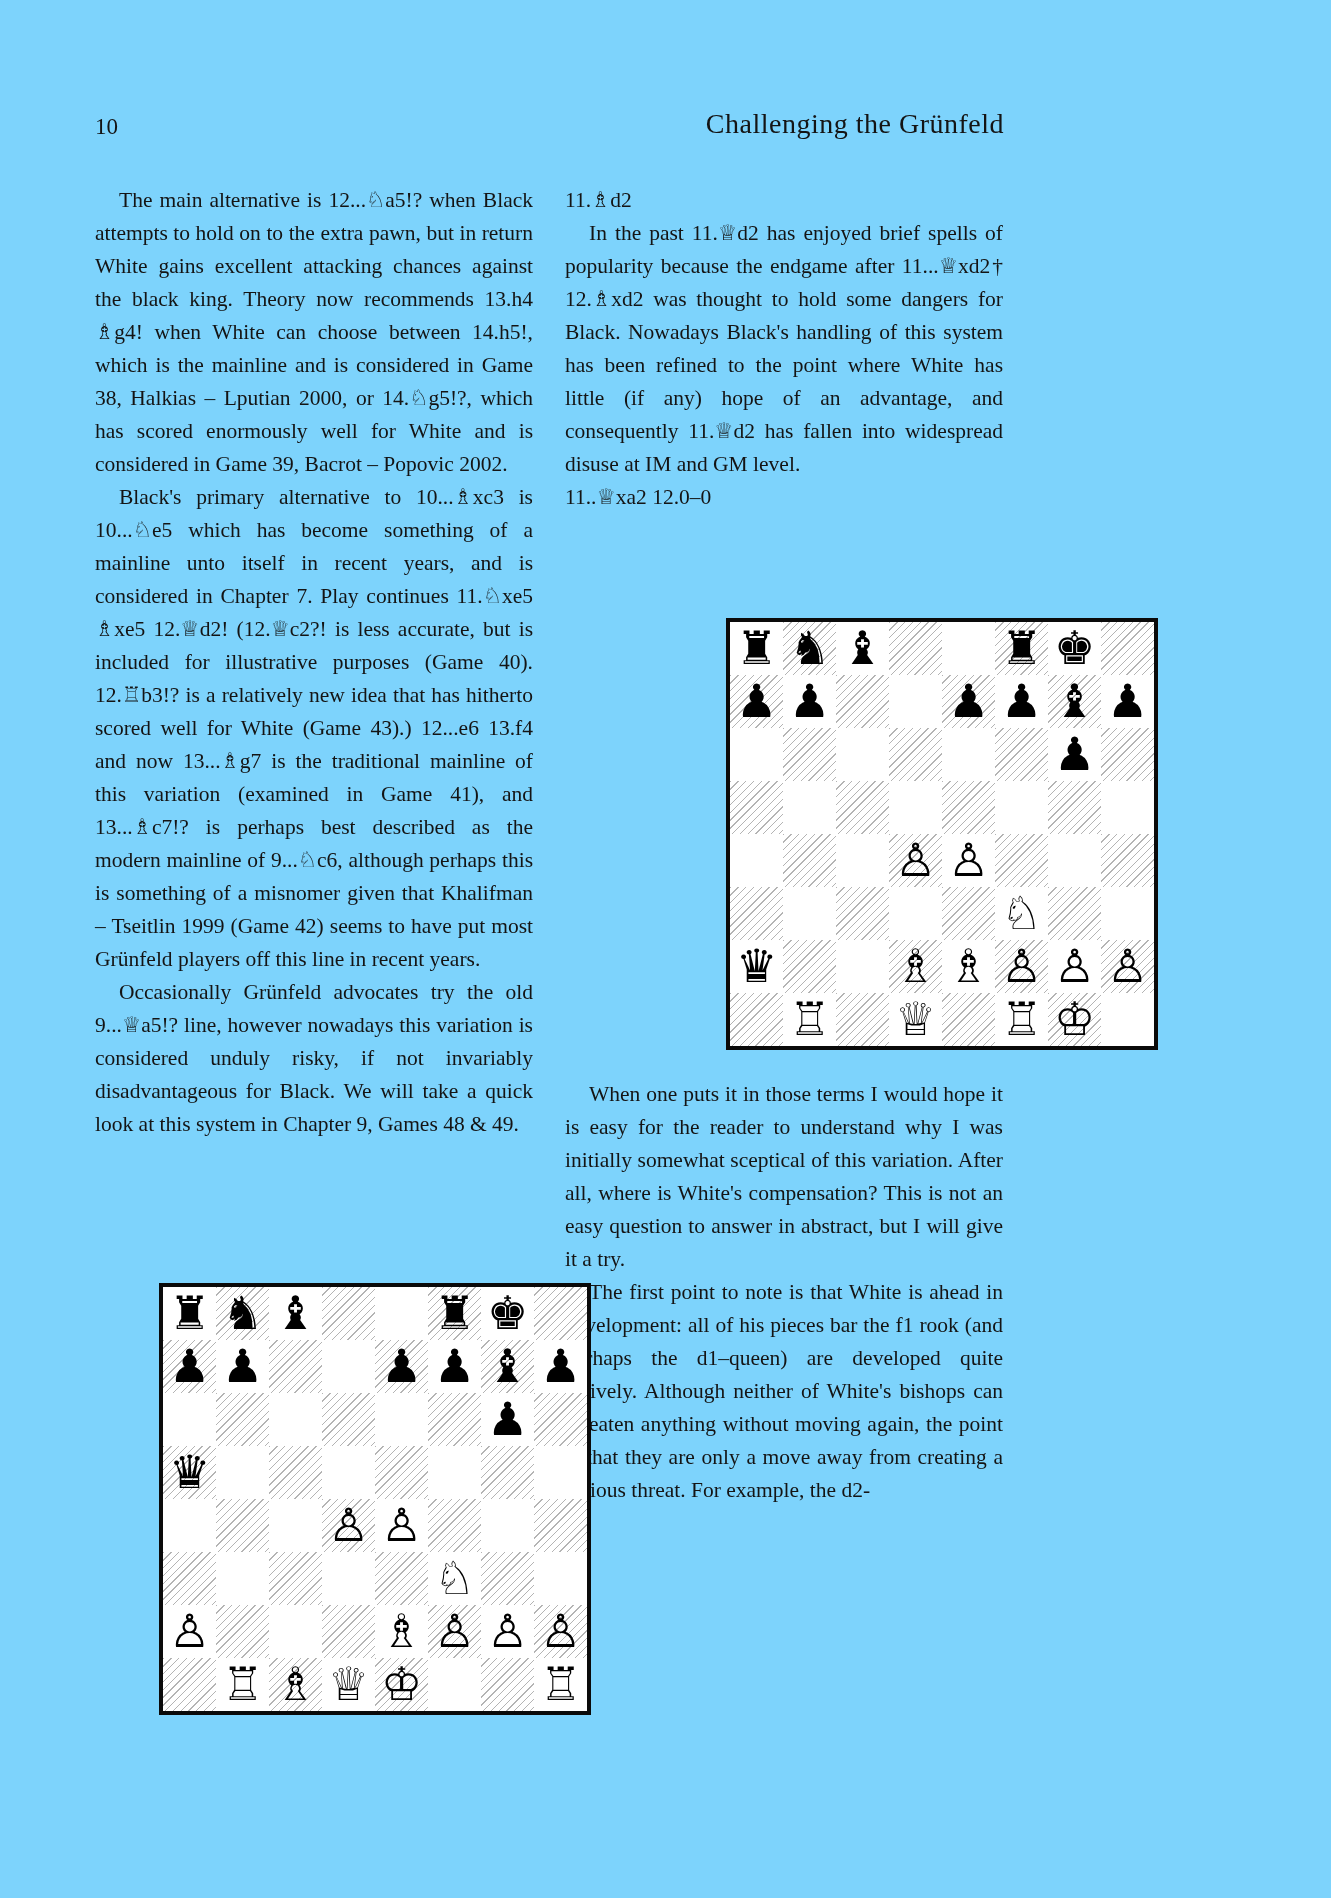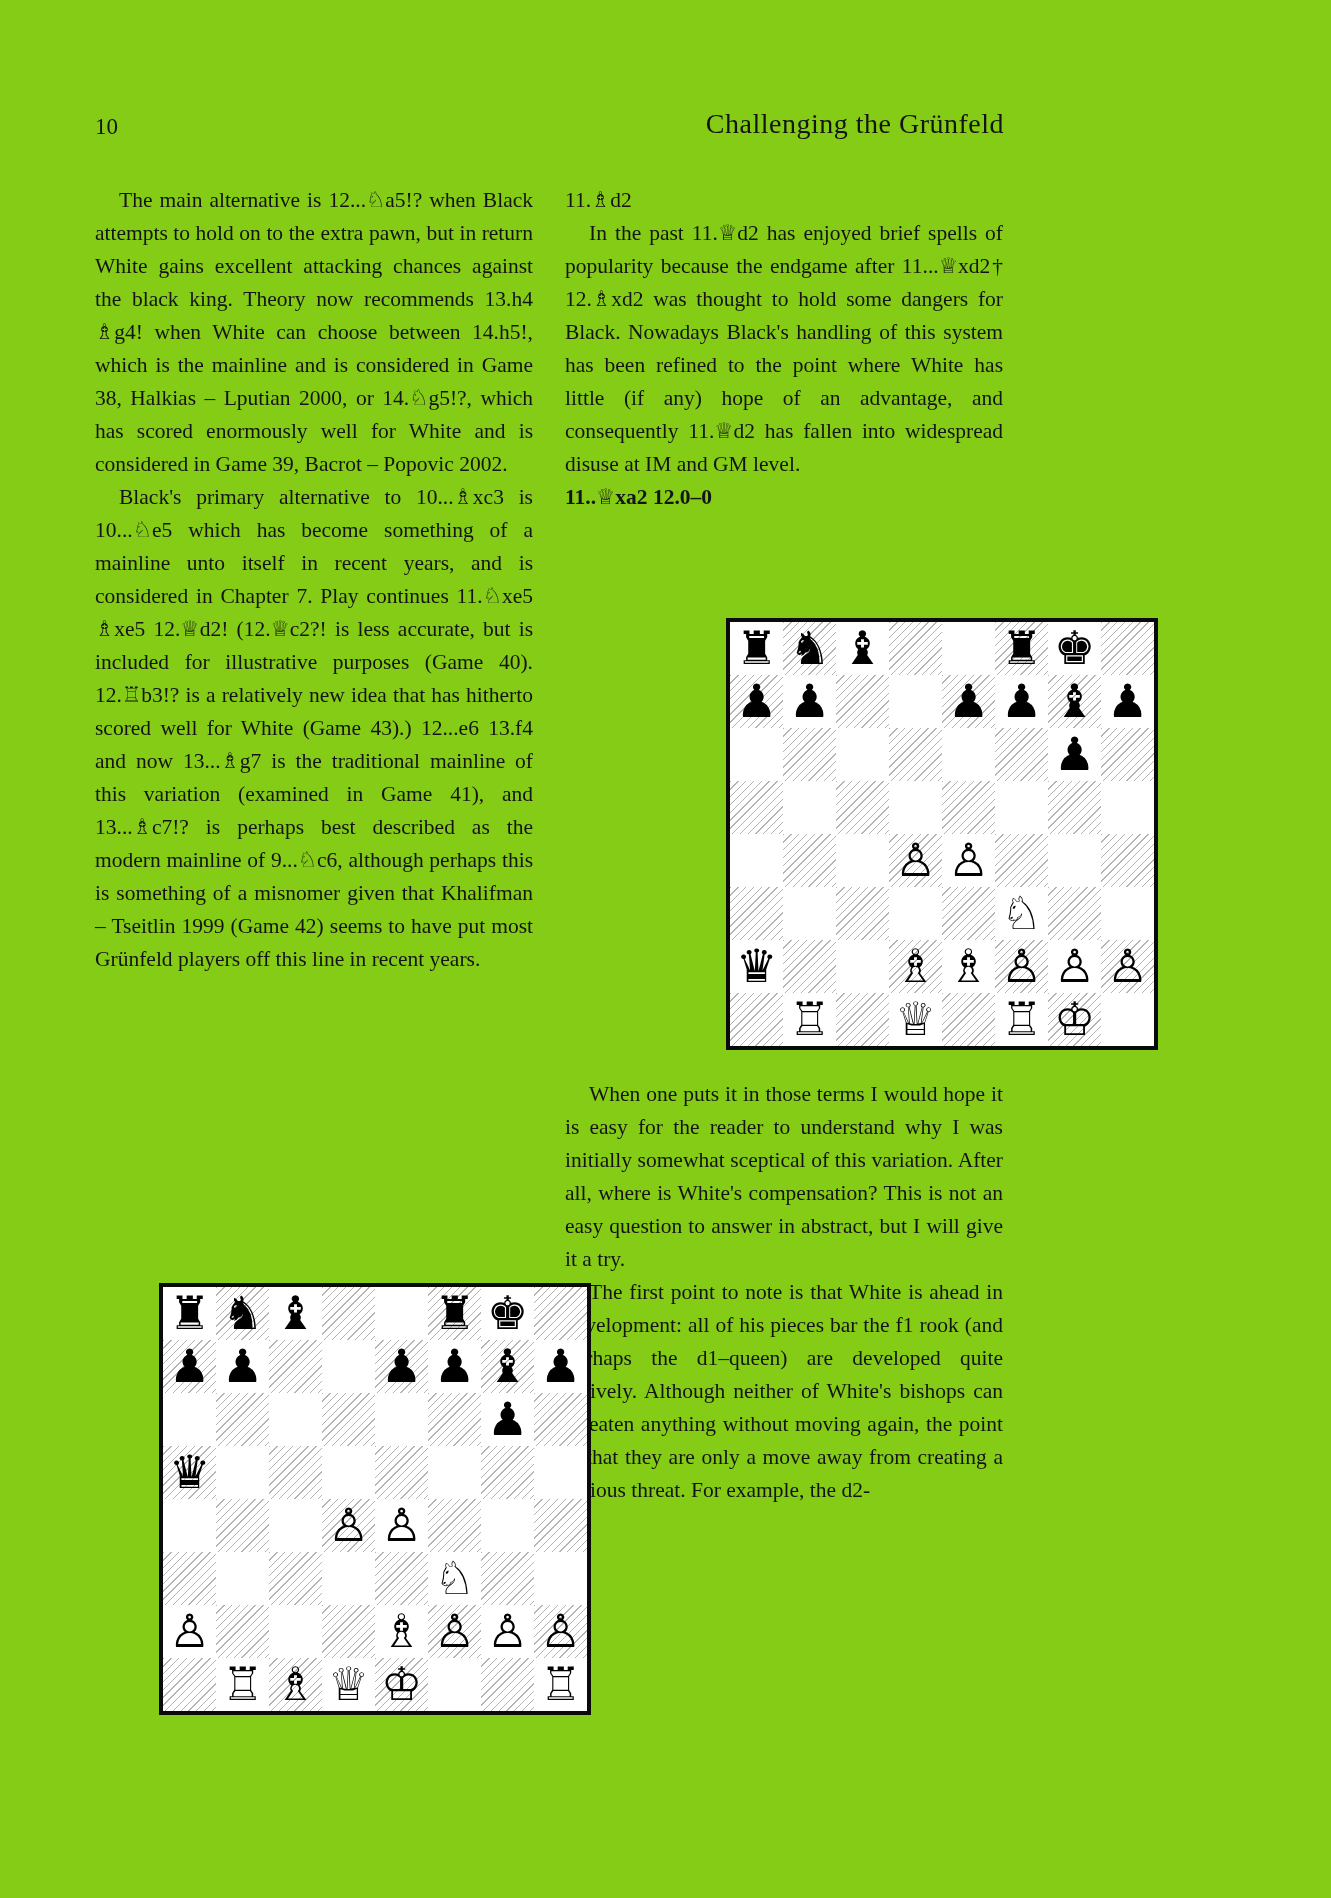--- a/index.html
+++ b/index.html
@@ -1,39 +1,39 @@
 <!DOCTYPE html>
 <html><head>
 <meta charset="utf-8">
 <style>
   html,body{margin:0;padding:0;background:#888;}
   .page{
     position:relative;
     width:1331px;height:1898px;
-    background:#84cc16;
+    background:#7dd3fc;
     font-family:"Liberation Serif","DejaVu Serif",serif;
     color:#141414;
     overflow:hidden;
   }
   .pageno{
     position:absolute;left:95px;top:114px;
     font-size:23px;
   }
   .booktitle{
     position:absolute;left:99px;top:108px;width:905px;
     text-align:right;font-size:28px;letter-spacing:.5px;
   }
   .col{
     position:absolute;width:438px;
     font-size:21.5px;line-height:33px;
     text-align:justify;
   }
   .col p{margin:0;text-indent:24px;}
   .col p.noindent{text-indent:0;}
-  .moveline{font-weight:bold;text-indent:0 !important;}
+  .moveline{font-weight:normal;text-indent:0 !important;}
   .heading{font-weight:normal;margin:0;}
   
   .col, .moveline, .heading{font-family:"Liberation Serif","DejaVu Sans",serif;}
 
   .board{
     position:absolute;
     border:4px solid #0a0a0a;
     background:#fff;
     display:grid;
     grid-template-columns:repeat(8,53px);
@@ -53,20 +53,21 @@
 <body>
 
 <div class="page">
 
   <div class="pageno">10</div>
   <div class="booktitle">Challenging the Grünfeld</div>
 
   <div class="col" style="left:95px;top:184px;">
     <p>The main alternative is 12...♘a5!? when Black attempts to hold on to the extra pawn, but in return White gains excellent attacking chances against the black king. Theory now recommends 13.h4 ♗g4! when White can choose between 14.h5!, which is the mainline and is considered in Game 38, Halkias – Lputian 2000, or 14.♘g5!?, which has scored enormously well for White and is considered in Game 39, Bacrot – Popovic 2002.</p>
     <p>Black's primary alternative to 10...♗xc3 is 10...♘e5 which has become something of a mainline unto itself in recent years, and is considered in Chapter 7. Play continues 11.♘xe5 ♗xe5 12.♕d2! (12.♕c2?! is less accurate, but is included for illustrative purposes (Game 40). 12.♖b3!? is a relatively new idea that has hitherto scored well for White (Game 43).) 12...e6 13.f4 and now 13...♗g7 is the traditional mainline of this variation (examined in Game 41), and 13...♗c7!? is perhaps best described as the modern mainline of 9...♘c6, although perhaps this is something of a misnomer given that Khalifman – Tseitlin 1999 (Game 42) seems to have put most Grünfeld players off this line in recent years.</p>
+    <p>Occasionally Grünfeld advocates try the old 9...♕a5!? line, however nowadays this variation is considered unduly risky, if not invariably disadvantageous for Black. We will take a quick look at this system in Chapter 9, Games 48 &amp; 49.</p>
   </div>
 
   <div class="col" style="left:565px;top:184px;">
     <p class="heading noindent">11.♗d2</p>
     <p>In the past 11.♕d2 has enjoyed brief spells of popularity because the endgame after 11...♕xd2† 12.♗xd2 was thought to hold some dangers for Black. Nowadays Black's handling of this system has been refined to the point where White has little (if any) hope of an advantage, and consequently 11.♕d2 has fallen into widespread disuse at IM and GM level.</p>
     <p class="moveline">11..♕xa2 12.0–0</p>
   </div>
 
   <div class="board" style="left:726px;top:618px;">
       <div class="sq">

